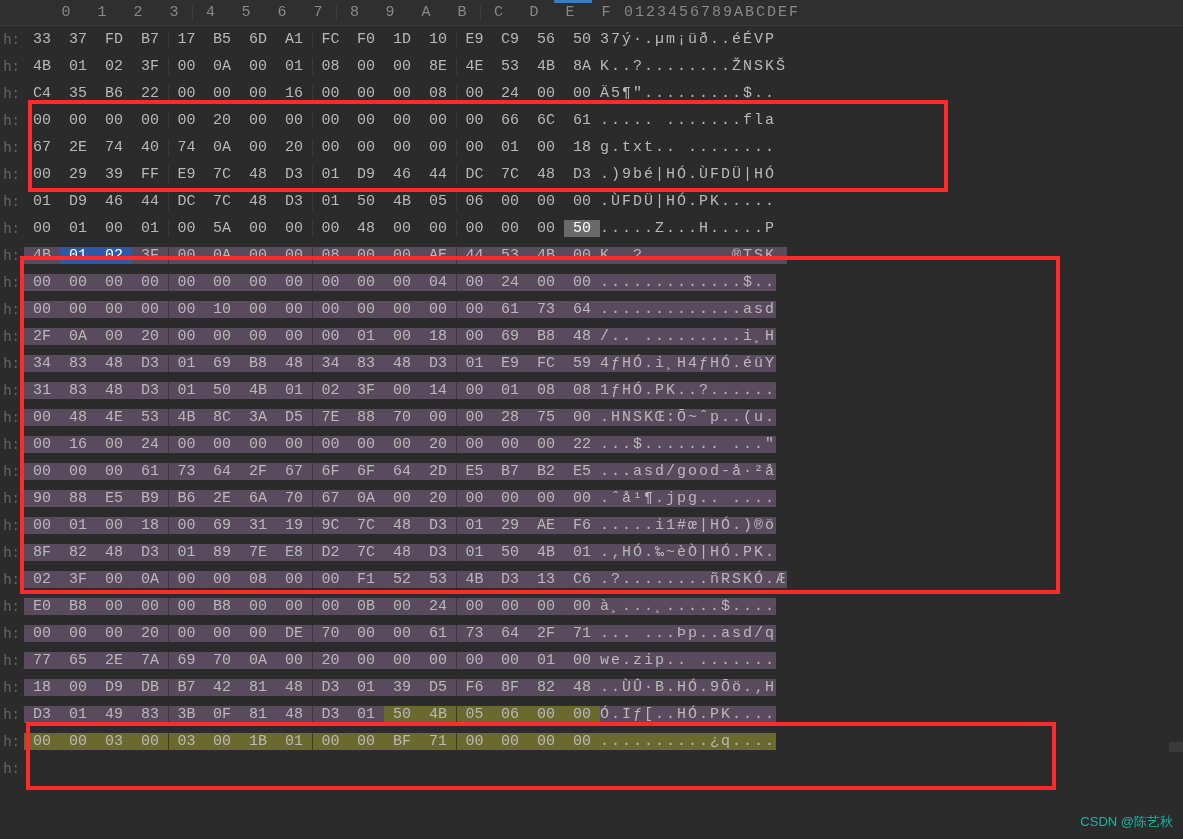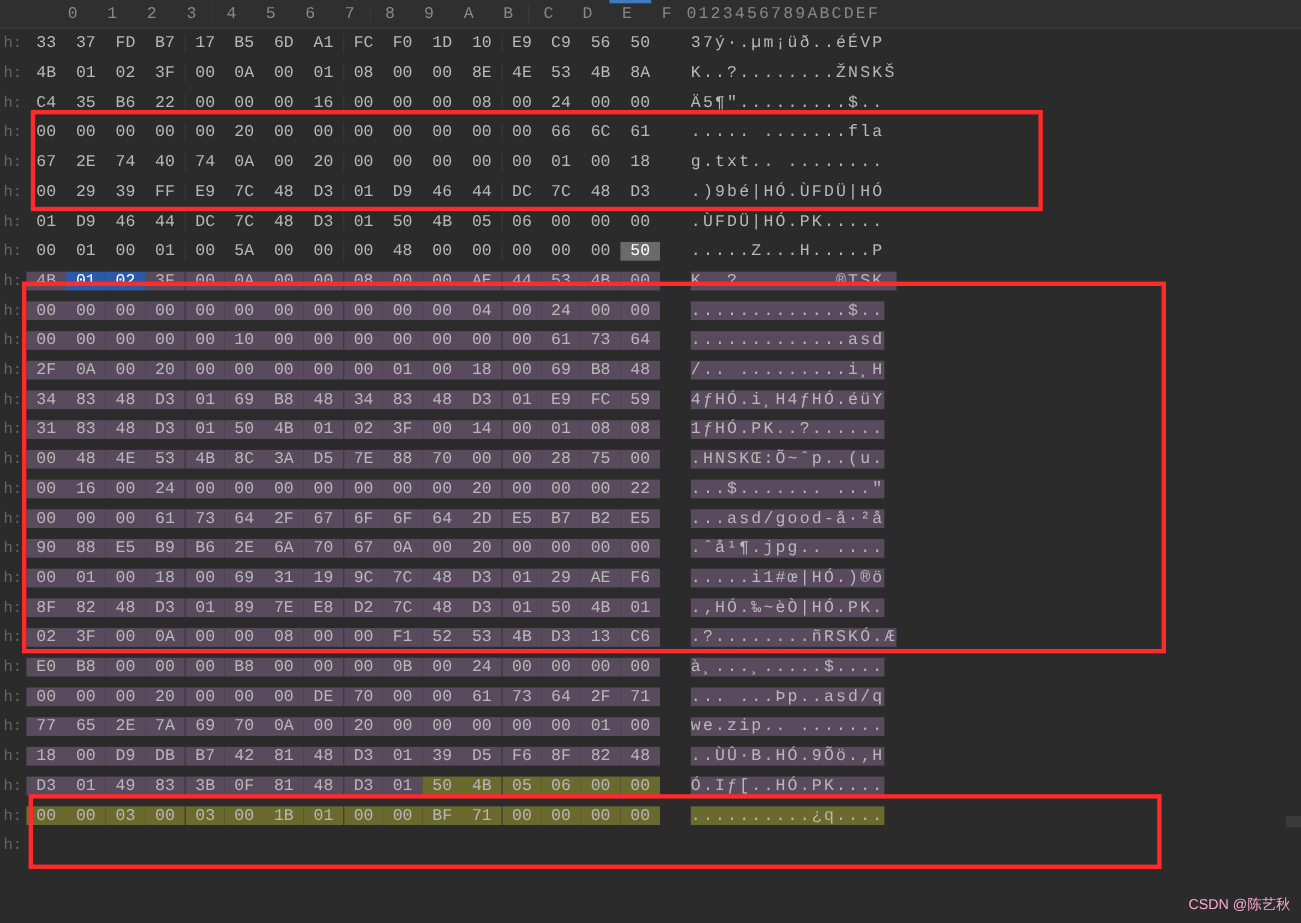--- a/index.html
+++ b/index.html
@@ -48,41 +48,40 @@
   }
   .cell {
     width: 36px;
     text-align: center;
     color: #b8b8b8;
   }
   .group-sep {
     border-left: 1px solid #3a3a3a;
   }
   .ascii {
-    margin-left: 28px;
     color: #b8b8b8;
     letter-spacing: 2px;
     white-space: pre;
   }
   .hl-purple { background: #5a4a5e; }
   .hl-olive { background: #6a6a2e; }
   .hl-blue { background: #2d5aa8 !important; color: #fff !important; }
   .hl-cursor { background: #6a6a6a; color: #fff !important; }
   
   .redbox {
     position: absolute;
     border: 4px solid #ff2a2a;
     pointer-events: none;
     z-index: 50;
   }
   .watermark {
     position: absolute;
     right: 10px;
     bottom: 8px;
-    color: #f9a8d4;
+    color: #14b8a6;
     font-size: 13px;
     font-family: sans-serif;
     z-index: 60;
   }
   .topmark {
     position: absolute;
     left: 554px; top: 0px;
     width: 38px; height: 3px;
     background: #3d7dbf;
   }

